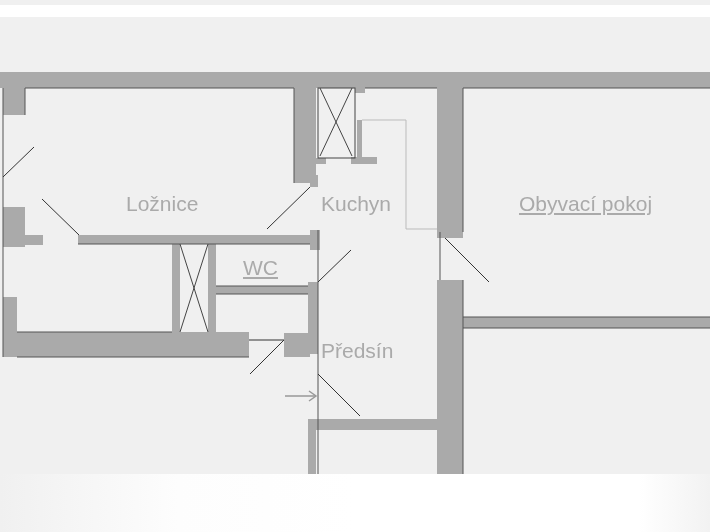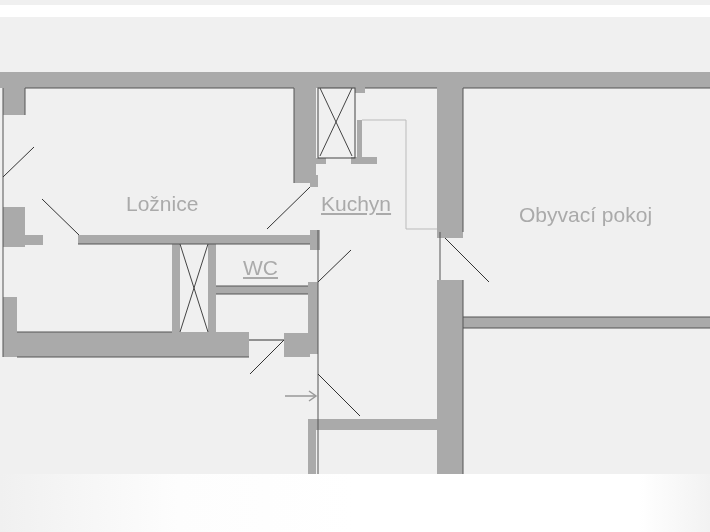--- a/index.html
+++ b/index.html
@@ -132,16 +132,17 @@
 
     <g stroke="#999999" stroke-width="1.5" fill="none">
       <line x1="285" y1="396" x2="316" y2="396"></line>
       <polyline points="309,391 316,396 309,401"></polyline>
     </g>
   </svg>
 
   <div class="bottom-fade"></div>
 
   <span class="room-label" style="left:126px; top:193px;">Ložnice</span>
-  <span class="room-label" style="left:321px; top:193px;text-decoration:underline;">Kuchyn</span>
-  <span class="room-label" style="left:519px; top:204px;">Obyvací pokoj</span>
+  <span class="room-label" style="left:321px; top:193px;">Kuchyn</span>
+  <span class="room-label" style="left:519px; top:193px;text-decoration:underline;">Obyvací pokoj</span>
   <span class="room-label" style="left:243px; top:257px;text-decoration:underline;">WC</span>
+  <span class="room-label" style="left:321px; top:340px;">Předsín</span>
 </div>
 
 </body></html>

